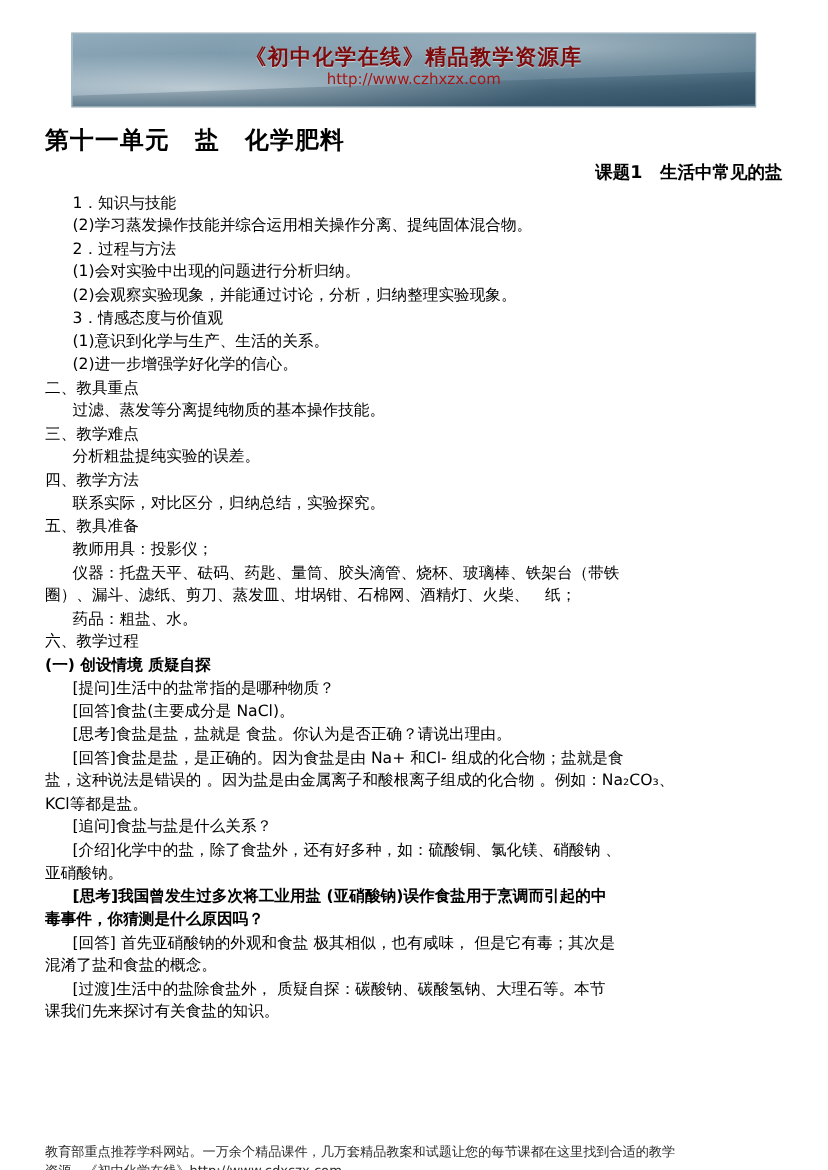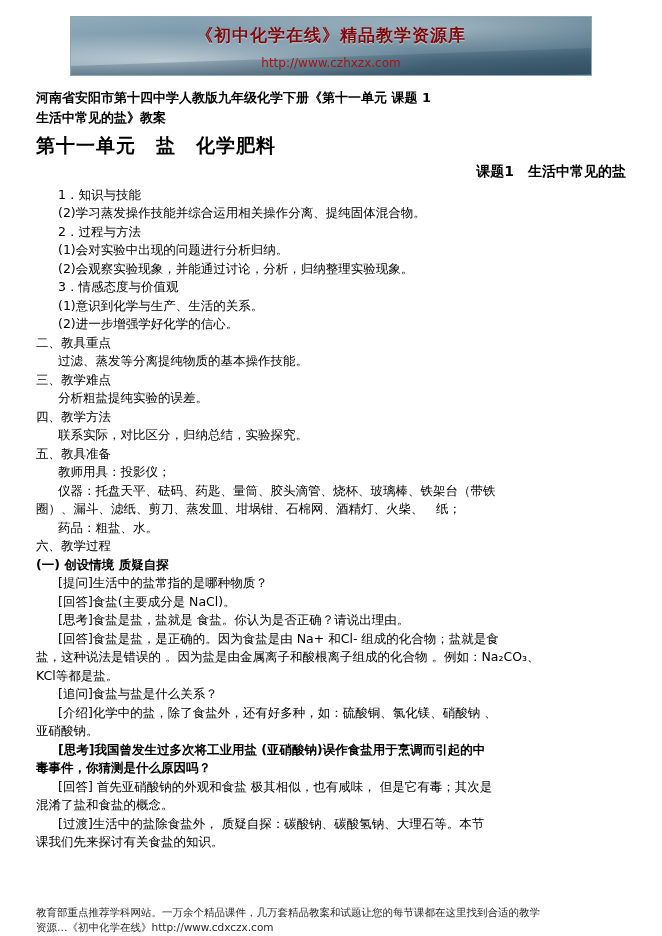--- a/index.html
+++ b/index.html
@@ -18,26 +18,27 @@
   .page {
     width: 662px;
     height: 936px;
     position: relative;
     box-sizing: border-box;
     padding: 0 36px;
   }
   
   .banner {
     position: relative;
-    margin: 16px auto 0 auto;
+    margin: 26px auto 0 auto;
     width: 520px;
     height: 58px;
     background: linear-gradient(175deg, #9fb7c4 0%, #7d9bad 35%, #5d7f93 60%, #4d6f84 100%);
     overflow: hidden;
     border: 1px solid #8fa6b3;
+    padding-left: 26px;
   }
   .banner:before {
     content: "";
     position: absolute;
     left: 0; top: 0; right: 0; bottom: 0;
     background:
       radial-gradient(ellipse at 18% 75%, rgba(255,255,255,.55) 0%, rgba(255,255,255,0) 45%),
       radial-gradient(ellipse at 72% 20%, rgba(255,255,255,.35) 0%, rgba(255,255,255,0) 50%),
       linear-gradient(110deg, rgba(120,150,170,.35) 0%, rgba(60,95,115,.3) 100%);
   }
@@ -58,21 +59,21 @@
     font-weight: bold;
     font-size: 17px;
     color: #7d0b0b;
     letter-spacing: 1px;
     text-shadow: 0 1px 1px rgba(255,255,255,.6);
     z-index: 3;
   }
   .banner-url {
     position: absolute;
     left: 0; right: 0;
-    top: 39px;
+    top: 29px;
     text-align: center;
     font-family: "DejaVu Sans", "Liberation Sans", sans-serif;
     font-size: 12px;
     color: #a81414;
     z-index: 3;
   }
   
   .doc {
     margin-top: 12px;
     font-size: 12.5px;
@@ -121,24 +122,20 @@
 <body>
 
 <div class="page">
 
   <div class="banner">
     <div class="banner-title">《初中化学在线》精品教学资源库</div>
     <div class="banner-url">http://www.czhxzx.com</div>
   </div>
 
   <div class="doc">
-    <div class="doc-head">
-      <p>河南省安阳市第十四中学人教版九年级化学下册《第十一单元 课题 1</p>
-      <p>生活中常见的盐》教案</p>
-    </div>
 
     <p class="title-main">第十一单元　盐　化学肥料</p>
     <p class="title-sub">课题1　生活中常见的盐</p>
 
     <div id="body-blocks">
         <p class="lvl1">1．知识与技能</p>
         <p class="lvl1">(2)学习蒸发操作技能并综合运用相关操作分离、提纯固体混合物。</p>
         <p class="lvl1">2．过程与方法</p>
         <p class="lvl1">(1)会对实验中出现的问题进行分析归纳。</p>
         <p class="lvl1">(2)会观察实验现象，并能通过讨论，分析，归纳整理实验现象。</p>

